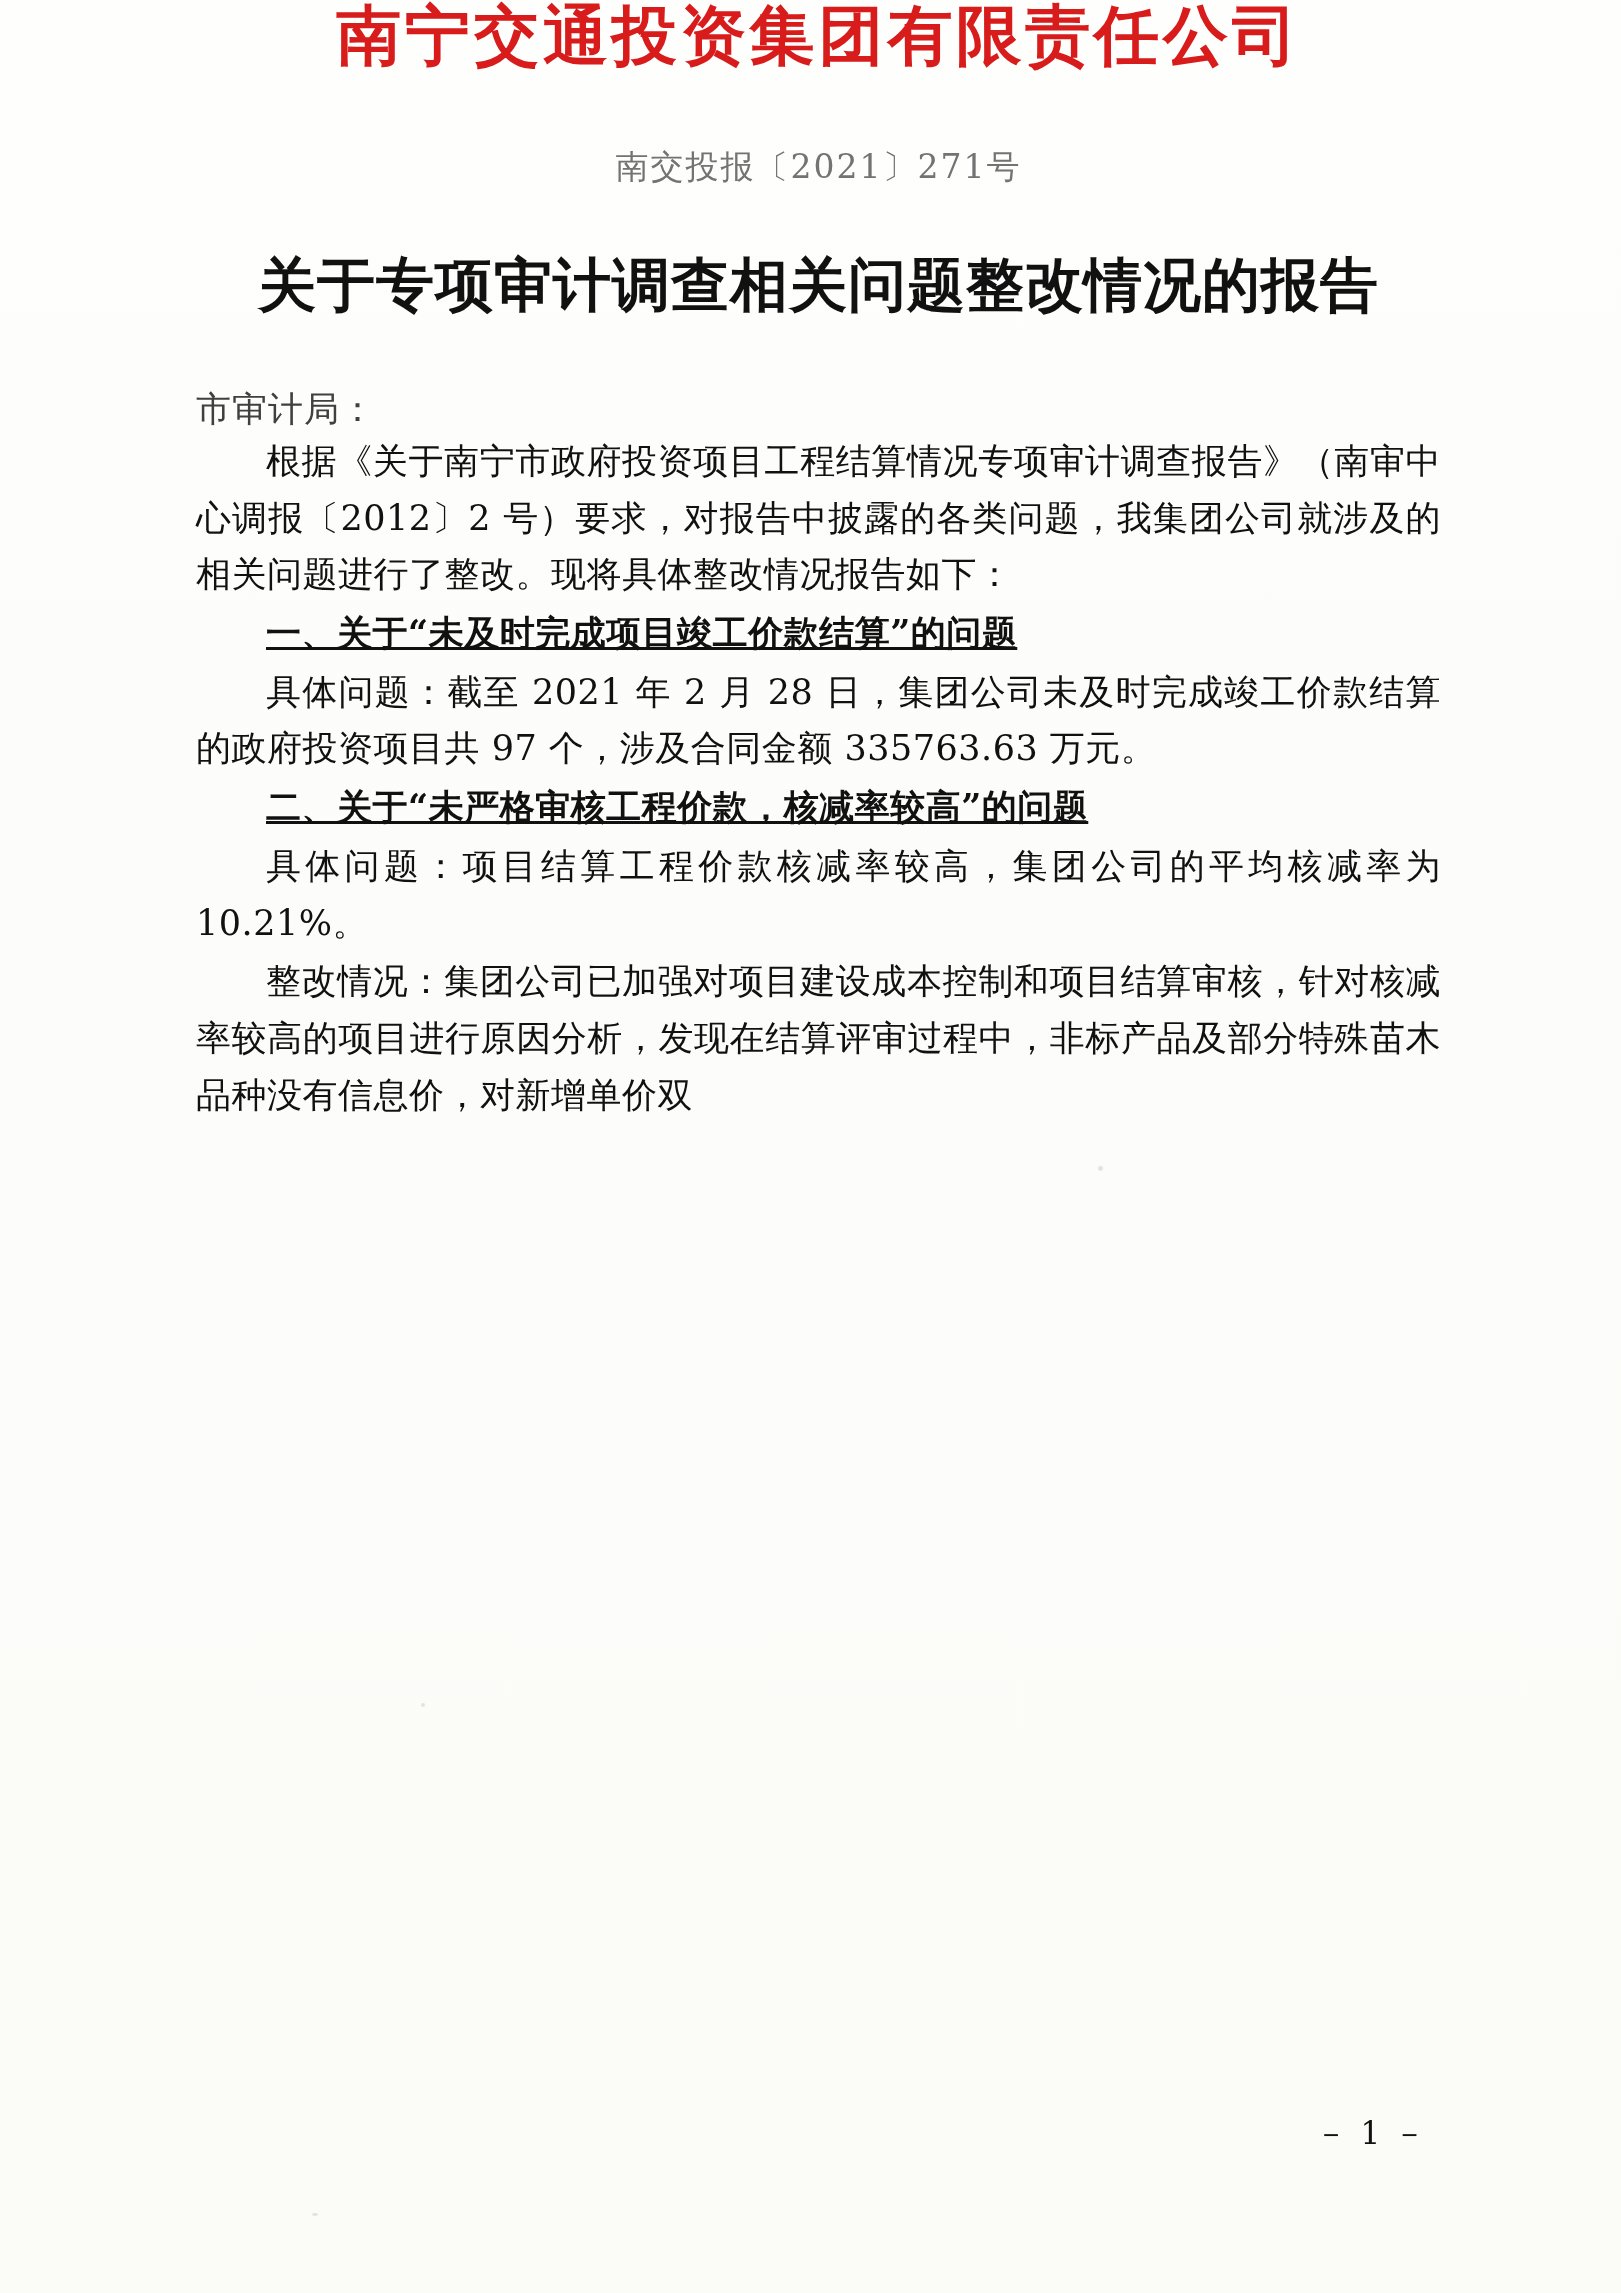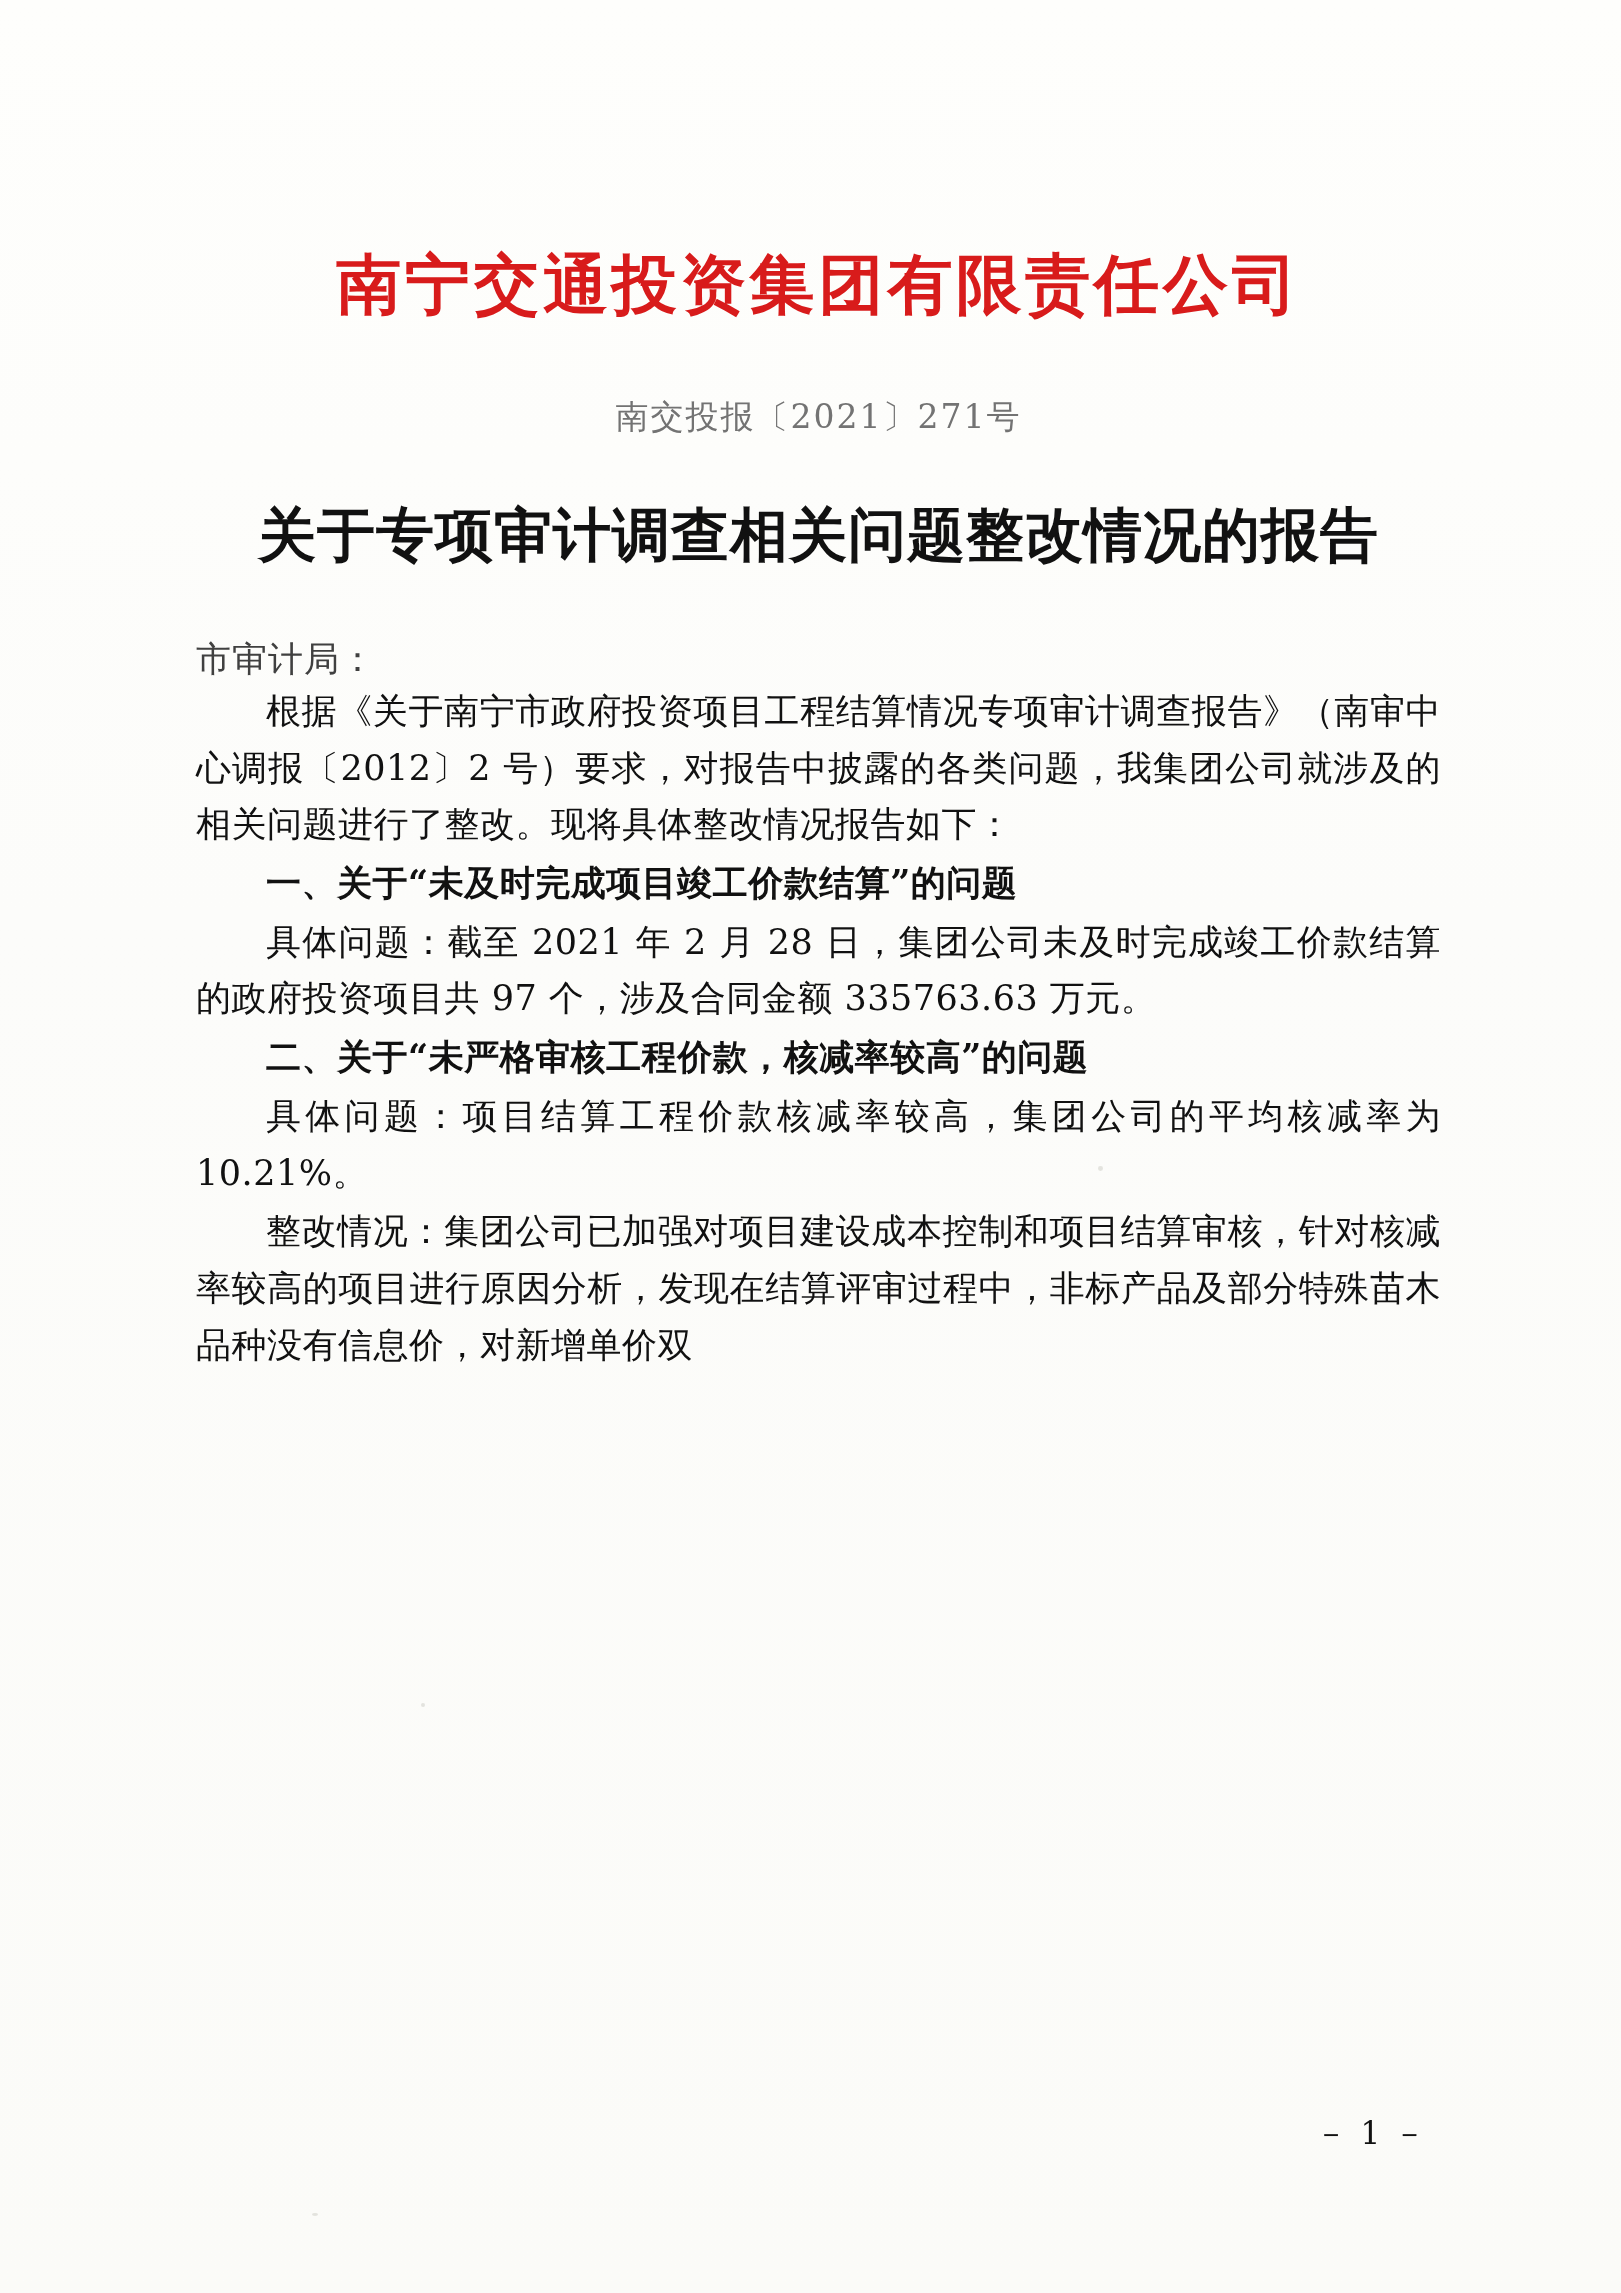--- a/index.html
+++ b/index.html
@@ -25,24 +25,23 @@
     pointer-events: none;
   }
   .content {
     position: absolute;
     left: 196px;
     top: 0;
     width: 1245px;
     height: 2294px;
   }
   .org-title {
-    margin-top: 250px;
     text-align: center;
     color: #d81b1b;
-    font-family: Liberation Serif, serif;
+    font-family: Liberation Sans, sans-serif;
     font-weight: bold;
     font-size: 65px;
     letter-spacing: 3.9px;
     line-height: 1.1;
     white-space: nowrap;
   }
   .doc-number {
     margin-top: 73px;
     text-align: center;
     font-size: 33px;
@@ -72,20 +71,21 @@
     line-height: 1.62;
     text-align: justify;
     text-indent: 2em;
     letter-spacing: 0.5px;
   }
   p.body-par + p.body-par {
     margin-top: 2px;
   }
   .section-head {
     font-weight: bold;
+    text-decoration: underline;
   }
   .page-number {
     position: absolute;
     right: 194px;
     bottom: 139px;
     font-size: 31px;
     color: #111111;
     letter-spacing: 2px;
   }
   .speck {

